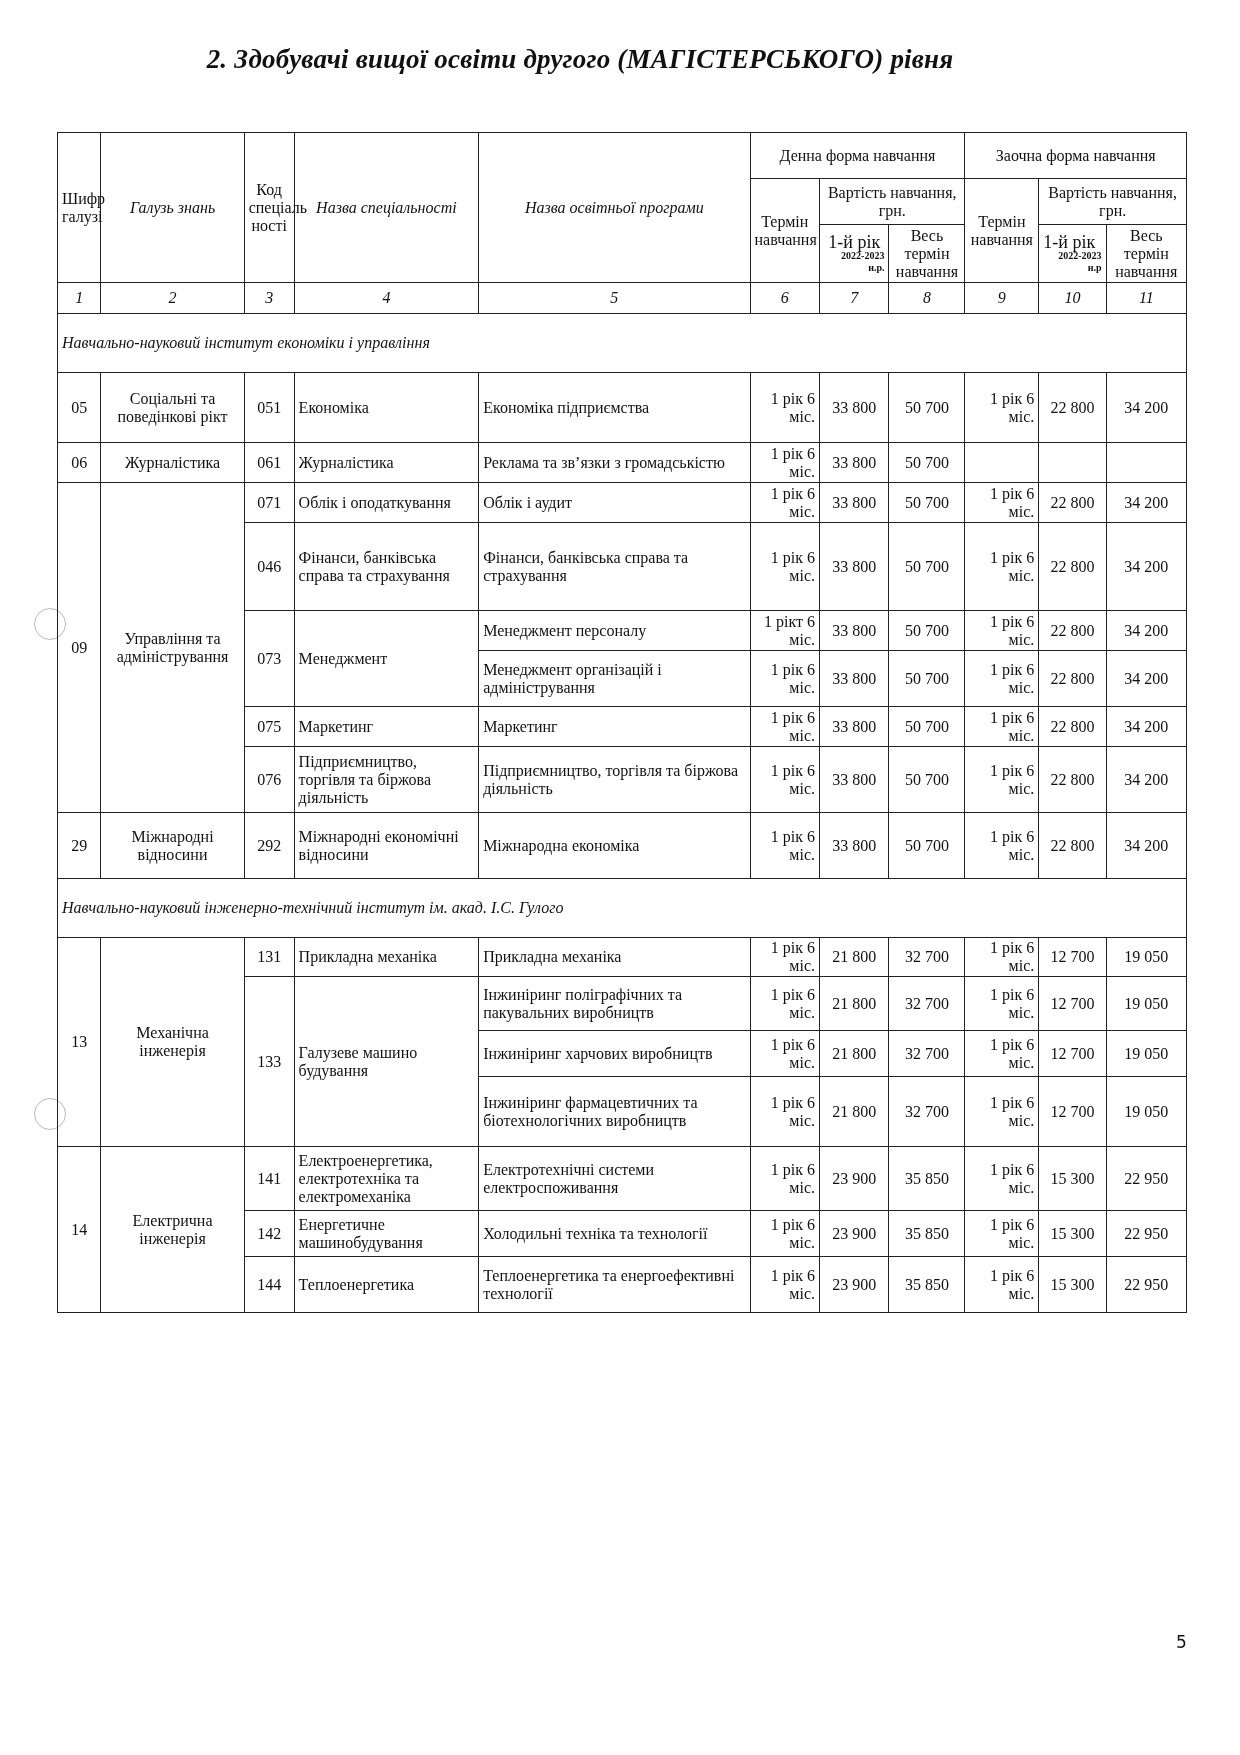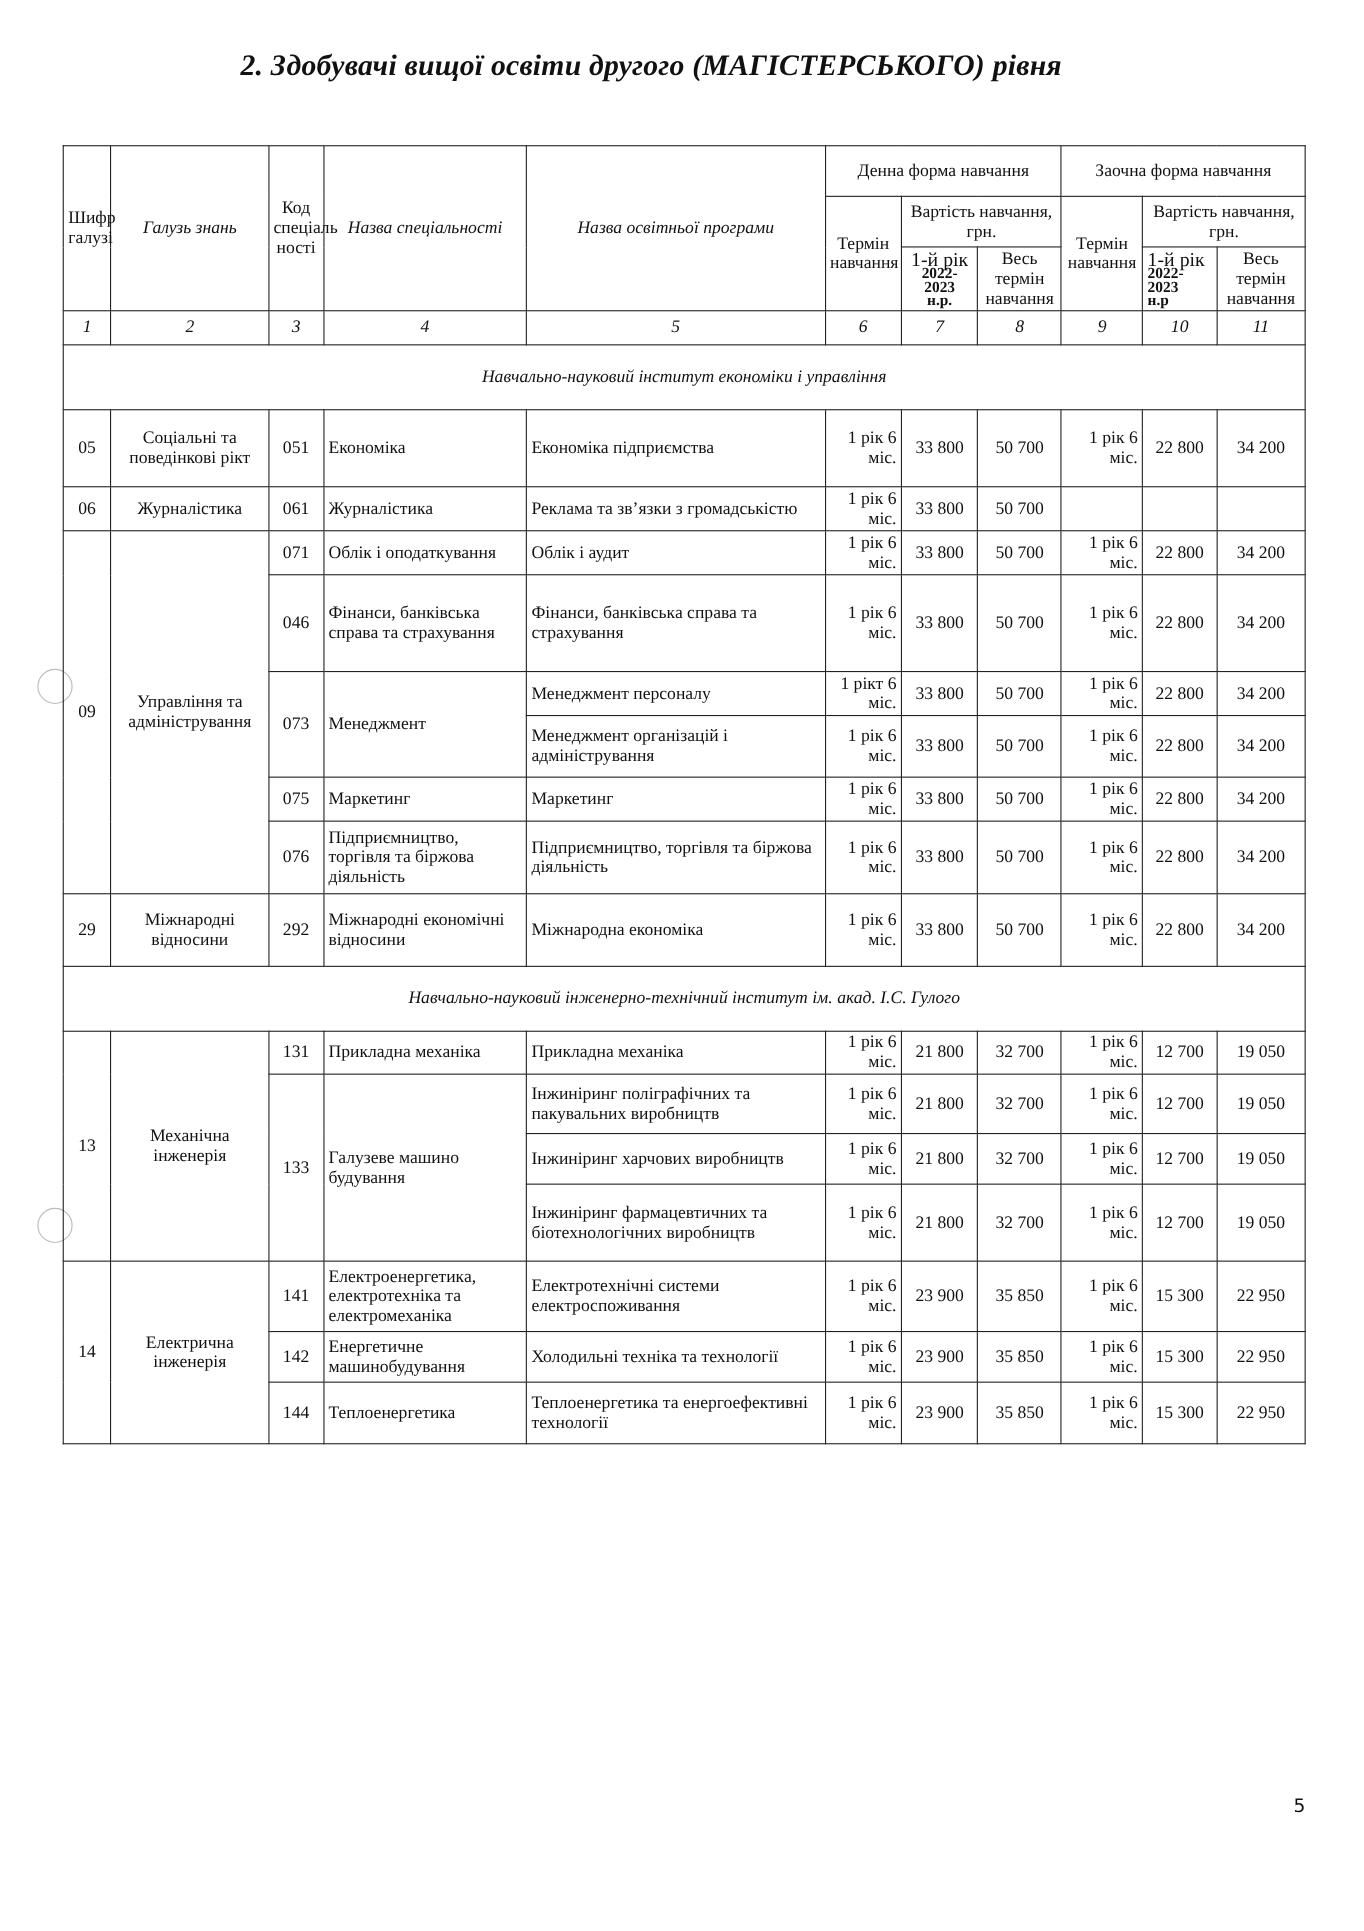--- a/index.html
+++ b/index.html
@@ -1,31 +1,31 @@
 <!DOCTYPE html>
 <html><head>
 <meta charset="utf-8">
 <style>
   html, body { margin: 0; padding: 0; background: #ffffff; }
   body { width: 1240px; height: 1755px; position: relative; overflow: hidden;
          font-family: "Liberation Serif", "DejaVu Serif", serif; color: #111; }
-  .page-title { position: absolute; top: 44px; left: 12px; width: 1160px; text-align: center;
+  .page-title { position: absolute; top: 44px; left: 0; width: 1160px; text-align: center;
          font-size: 27px; font-style: italic; font-weight: bold; letter-spacing: 0.2px; }
   table.main { position: absolute; left: 57px; top: 132px; width: 1130px;
          border-collapse: collapse; table-layout: fixed; }
   table.main td, table.main th { border: 1.6px solid #222; padding: 1px 4px; font-weight: normal;
          font-size: 16px; line-height: 18px; vertical-align: middle; }
   .c { text-align: center; }
   .l { text-align: left; }
   .small { font-size: 11px; line-height: 13px; }
-  .tiny { font-size: 14px; line-height: 12px; font-weight: bold; }
+  .tiny { font-size: 10px; line-height: 12px; font-weight: bold; text-align: right; }
   .hdr-md { font-size: 16px; line-height: 18px; font-style: italic; }
   .hdr-sm { font-size: 18px; line-height: 16px; }
   .num-row td { font-style: italic; font-weight: bold; font-size: 15px; height: 28px; text-align: center; }
-  .section td { font-style: italic; font-weight: bold; font-size: 22px; text-align: center; height: 56px; }
+  .section td { font-style: italic; font-weight: bold; font-size: 22px; text-align: left; height: 56px; }
   .money { font-weight: bold; font-size: 17px; text-align: center; }
   .term { font-size: 14px; line-height: 15px; text-align: right; }
   .page-number { position: absolute; left: 1176px; top: 1632px; font-family: "DejaVu Sans", sans-serif;
          font-size: 17px; }
   .hole { position: absolute; width: 30px; height: 30px; border: 1.5px solid #bbb; border-radius: 50%;
           background: #fff; left: 34px; }
 </style>
 </head>
 <body>
 

